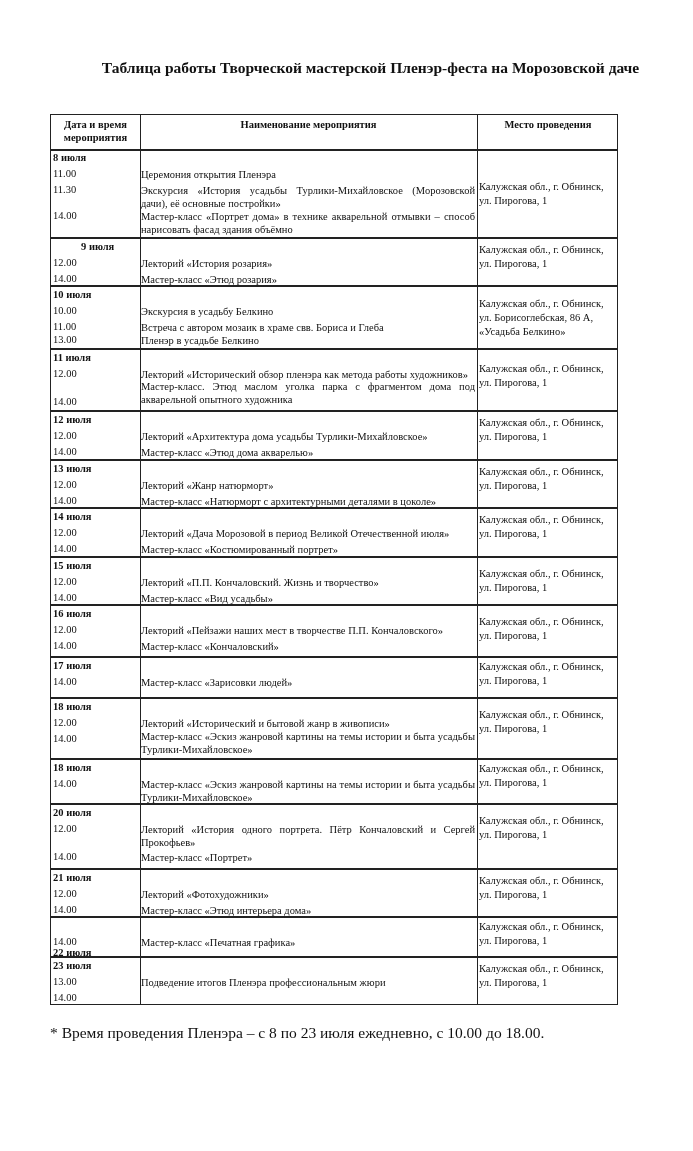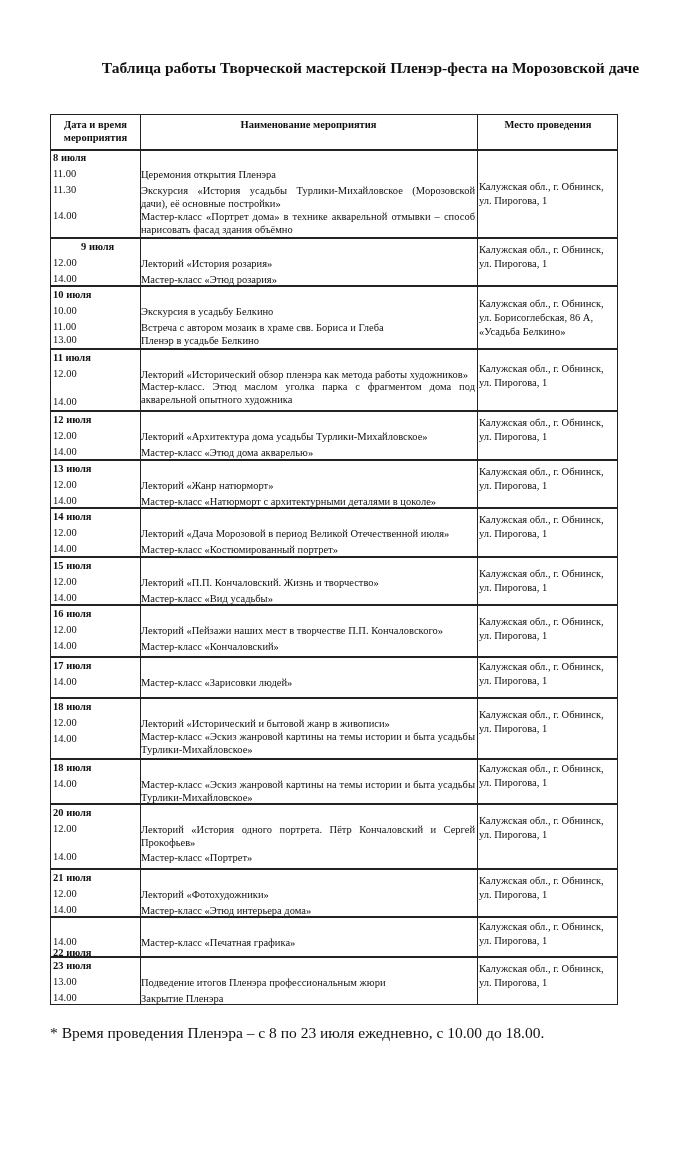--- a/index.html
+++ b/index.html
@@ -169,18 +169,17 @@
       <div class="time" style="top: 19px;">14.00</div>
       <div class="ev" style="top: 19px;">Мастер-класс «Печатная графика»</div>
       <div class="loc" style="top: 3px;">Калужская обл., г. Обнинск, ул. Пирогова, 1</div>
     </div>
     <div class="hline thick" style="top: 841px;"></div>
     <div class="row" style="top: 842px; height: 49px;">
       <div class="date" style="top: 3px;">23 июля</div>
       <div class="time" style="top: 19px;">13.00</div>
       <div class="time" style="top: 35px;">14.00</div>
       <div class="ev" style="top: 19px;">Подведение итогов Пленэра профессиональным жюри</div>
-      <div class="ev" style="top: 35px;">Закрытие Пленэра</div>
       <div class="loc" style="top: 5px;">Калужская обл., г. Обнинск, ул. Пирогова, 1</div>
     </div>
   </div>
 
 <div class="foot">* Время проведения Пленэра – с 8 по 23 июля ежедневно, с 10.00 до 18.00.</div>
 
 </body></html>

